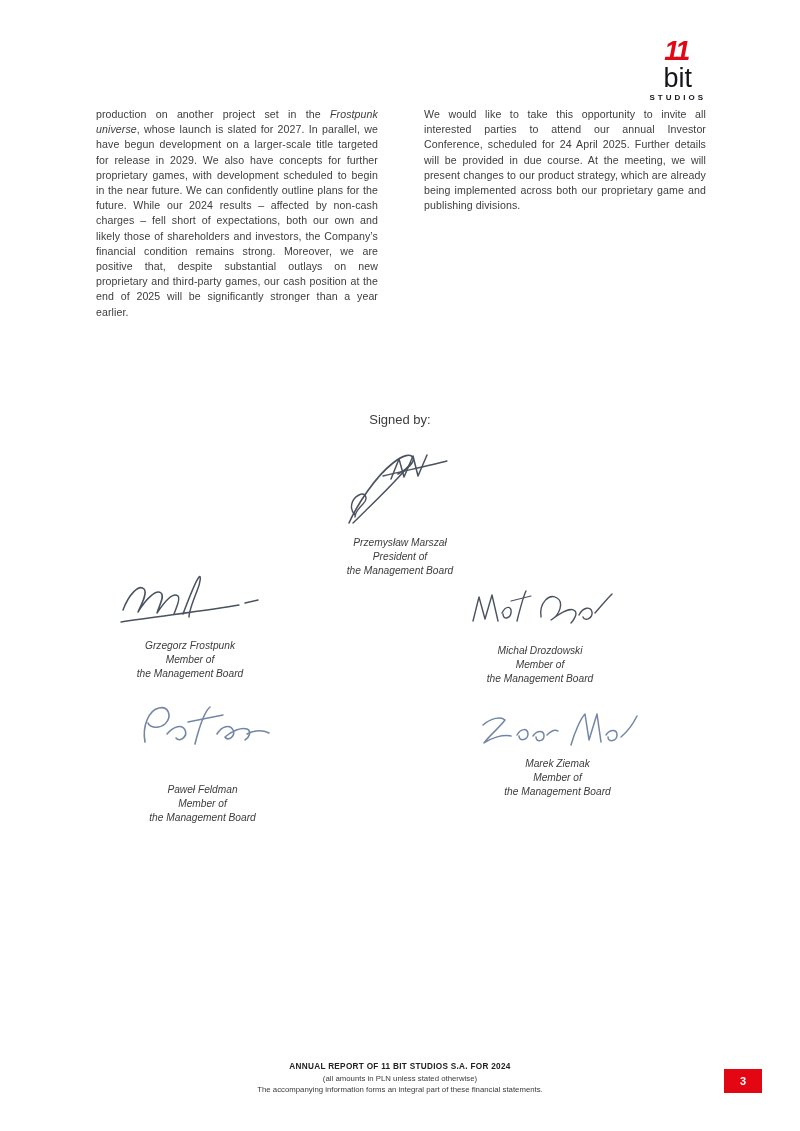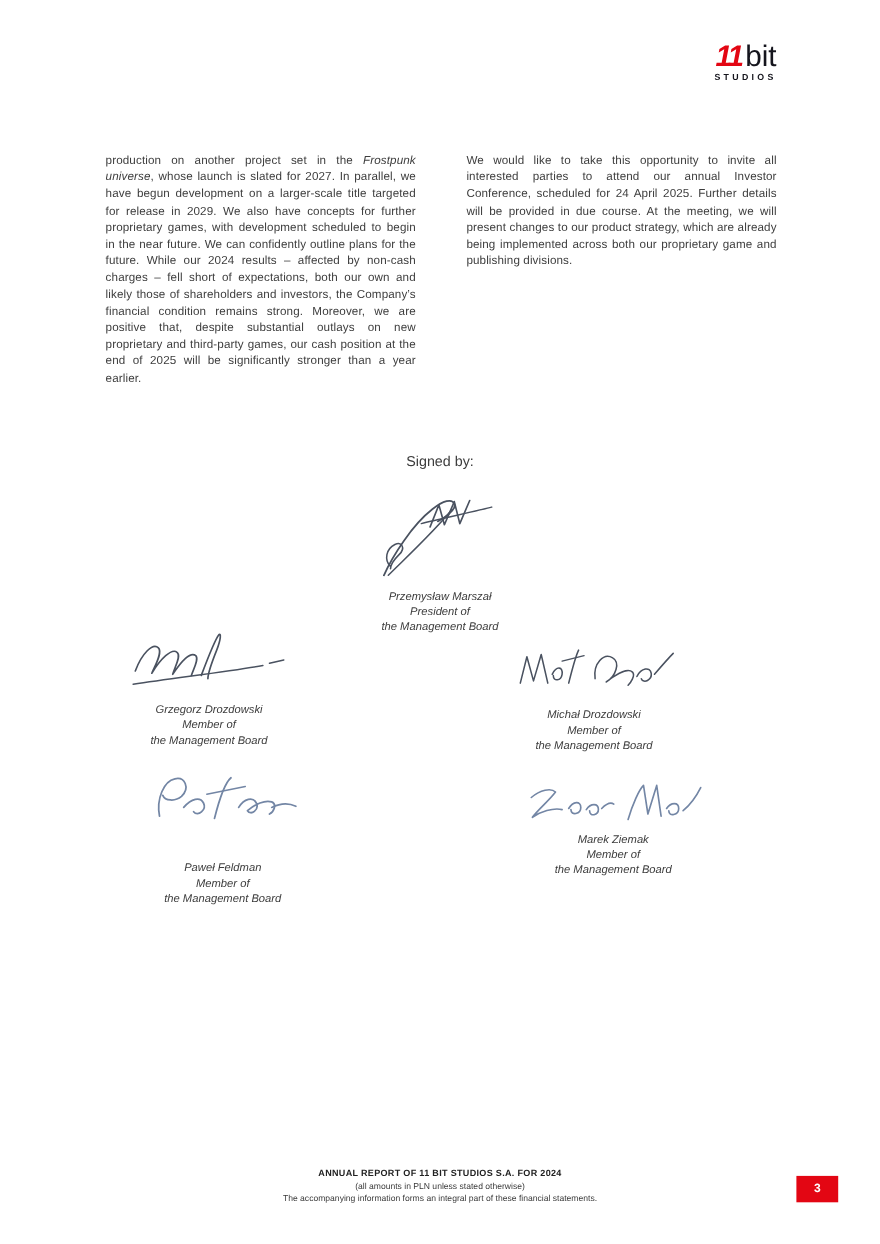--- a/index.html
+++ b/index.html
@@ -10,40 +10,40 @@
     width: 800px;
     height: 1131px;
     margin: 0 auto;
     background: #ffffff;
     overflow: hidden;
     color: #3d3d3d;
   }
 
   
   .logo { position: absolute; top: 38px; right: 94px; text-align: right; line-height: 1; }
-  .logo-row { display: flex; align-items: flex-start; justify-content: flex-end; }
+  .logo-row { display: flex; align-items: center; justify-content: flex-end; flex-direction: column; }
   .logo-mark {
     color: #e30613; font-weight: 800; font-size: 27px;
     font-style: italic; letter-spacing: -2px; margin-right: 3px;
   }
   .logo-bit { color: #15151d; font-weight: 400; font-size: 27px; letter-spacing: 0px; }
   .logo-sub {
     color: #15151d; font-weight: 700; font-size: 8px;
     letter-spacing: 3px; margin-top: 2px;
   }
 
   
   .columns {
     position: absolute; left: 96px; top: 107px; width: 610px;
     display: flex; gap: 46px;
   }
   .col { flex: 1; }
   .para {
     font-size: 10.6px; line-height: 15.2px; text-align: justify;
-    color: #3d3d3d; letter-spacing: 0.1px; margin-top: 32px;
+    color: #3d3d3d; letter-spacing: 0.1px;
   }
   .para + .para { margin-top: 15px; }
   .it { font-style: italic; }
 
   
   .signed-by {
     position: absolute; top: 412px; left: 0; width: 100%;
     text-align: center; font-size: 13px; color: #3d3d3d;
   }
   .sig-block { position: absolute; text-align: center; }
@@ -124,21 +124,21 @@
     <div class="sig-role">the Management Board</div>
   </div>
 
   <div class="sig-block sig-miechowski">
     <svg width="150" height="62" viewBox="0 0 150 62">
       <path class="sig-path ink-dark" stroke-width="1.5" d="M8,40 C14,24 24,14 29,19 C33,23 26,35 23,42 C31,29 41,19 46,23 C50,26 44,36 42,43 C50,31 58,22 63,26 C66,29 61,38 59,44"></path>
       <path class="sig-path ink-dark" stroke-width="1.5" d="M68,44 C74,28 80,12 84,7 C86,5 86,11 82,21 C78,31 74,41 74,47"></path>
       <path class="sig-path ink-dark" stroke-width="1.3" d="M6,52 C46,46 96,40 124,35"></path>
       <path class="sig-path ink-dark" stroke-width="1.4" d="M130,33 L143,30"></path>
     </svg>
-    <div class="sig-name">Grzegorz Drozdowski</div>
+    <div class="sig-name">Grzegorz Frostpunk</div>
     <div class="sig-role">Member of</div>
     <div class="sig-role">the Management Board</div>
   </div>
 
   <div class="sig-block sig-drozdowski">
     <svg width="150" height="50" viewBox="0 0 150 50">
       <path class="sig-path ink-dark" stroke-width="1.4" d="M8,36 L14,12 L20,34 L27,10 L33,36"></path>
       <path class="sig-path ink-dark" stroke-width="1.4" d="M37,28 C41,20 47,21 46,28 C45,34 38,35 38,29"></path>
       <path class="sig-path ink-dark" stroke-width="1.4" d="M52,36 C55,24 58,12 61,6"></path>
       <path class="sig-path ink-dark" stroke-width="1.2" d="M46,16 L66,11"></path>

